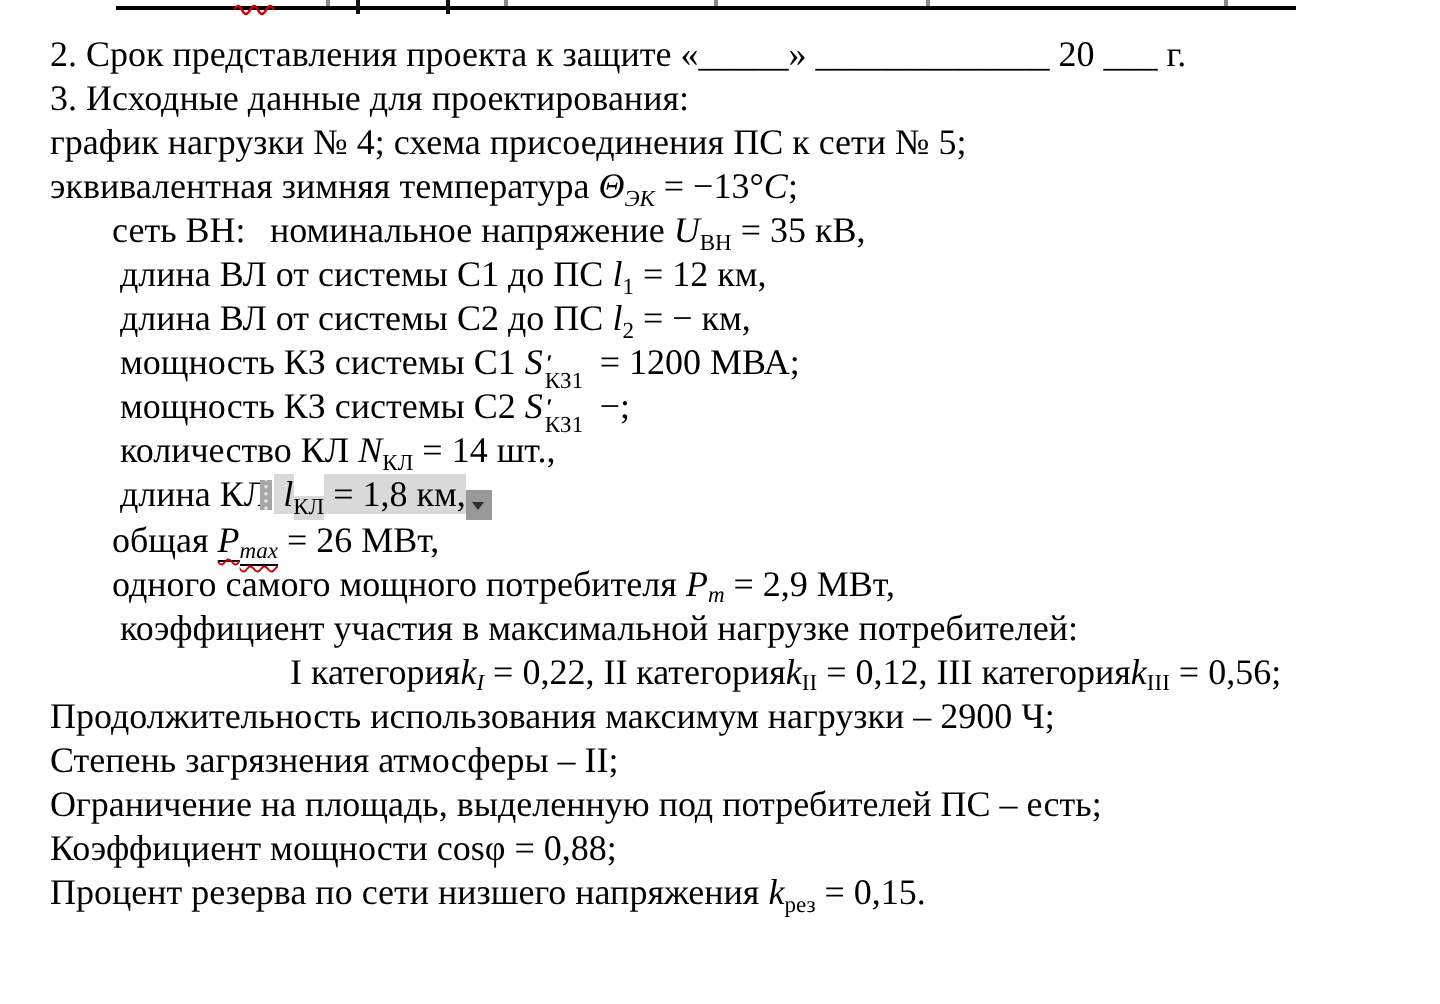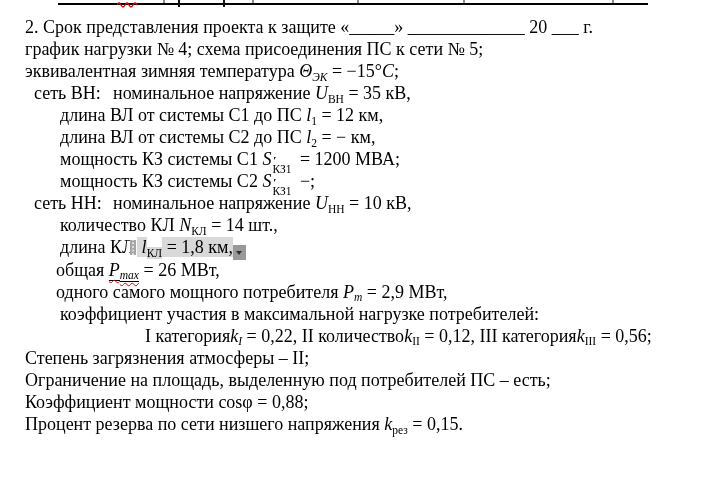--- a/index.html
+++ b/index.html
@@ -20,21 +20,21 @@
   .remnant { position: absolute; background: #8a8a8a; width: 2px; height: 3px; top: 0; }
   .r1 { left: 163px; } .r2 { left: 252px; } .r3 { left: 357px; } .r4 { left: 463px; } .r5 { left: 612px; }
   .descender { position: absolute; background: #111; width: 2px; height: 7px; top: 0; }
   .d1 { left: 178px; } .d2 { left: 223px; }
   .squiggle { position: absolute; left: 117px; top: 0px; }
 
   
   .lines { position: absolute; top: 16px; left: 0; width: 720px; font-family: Liberation Serif, serif; }
   .line { height: 22.05px; line-height: 22.05px; white-space: nowrap; }
   .ind-0 { margin-left: 25px; }
-  .ind-s { margin-left: 34px; }
+  .ind-s { margin-left: 56px; }
   .ind-1 { margin-left: 60px; }
   .ind-2 { margin-left: 56px; }
   .ind-3 { margin-left: 145px; }
 
   .it { font-style: italic; }
   .sub { font-size: 64%; position: relative; top: 0.32em; line-height: 0; }
   .lbl { display: inline-block; width: 79px; }
   .ul { border-bottom: 1.3px solid #000; }
   .wavy { text-decoration: underline wavy #d00000 1px; text-underline-offset: 3px; }
   .hl { background: #d9d9d9; }
@@ -77,33 +77,34 @@
     <div class="remnant r5"></div>
     <div class="descender d1"></div>
     <div class="descender d2"></div>
     <svg class="squiggle" width="24" height="8">
       <path d="M0 5 q2 -4 4 0 t4 0 t4 0 t4 0 t4 0" stroke="#d00000" stroke-width="1.3" fill="none"></path>
     </svg>
   </div>
 
   <div class="lines">
       <div class="line ind-0"><span class="">2. Срок представления проекта к защите «_____» _____________ 20 ___ г.</span></div>
+      <div class="line ind-0"><span class="">3. Исходные данные для проектирования:</span></div>
       <div class="line ind-0"><span class="">график нагрузки № 4; схема присоединения ПС к сети № 5;</span></div>
-      <div class="line ind-0"><span class="">эквивалентная зимняя температура </span><span class="it">Θ</span><span class="it sub">ЭК</span><span class=""> = −15°</span><span class="it">С</span><span class="">;</span></div>
+      <div class="line ind-0"><span class="">эквивалентная зимняя температура </span><span class="it">Θ</span><span class="it sub">ЭК</span><span class=""> = −13°</span><span class="it">С</span><span class="">;</span></div>
       <div class="line ind-s"><span class="lbl">сеть ВН:</span><span class="">номинальное напряжение </span><span class="it">U</span><span class="sub">ВН</span><span class=""> = 35 кВ,</span></div>
       <div class="line ind-1"><span class="">длина ВЛ от системы С1 до ПС </span><span class="it">l</span><span class="sub">1</span><span class=""> = 12 км,</span></div>
       <div class="line ind-1"><span class="">длина ВЛ от системы С2 до ПС </span><span class="it">l</span><span class="sub">2</span><span class=""> = − км,</span></div>
       <div class="line ind-1"><span class="">мощность КЗ системы С1 </span><span class="it">S</span><span class="stack"><span class="stk-sup">′′</span><span class="stk-sub">КЗ1</span></span><span class=""> = 1200 МВА;</span></div>
       <div class="line ind-1"><span class="">мощность КЗ системы С2 </span><span class="it">S</span><span class="stack"><span class="stk-sup">′′</span><span class="stk-sub">КЗ1</span></span><span class=""> −;</span></div>
-      <div class="line ind-s"><span class="lbl">сеть НН:</span><span class="">номинальное напряжение </span><span class="it">U</span><span class="sub">НН</span><span class=""> = 10 кВ,</span></div>
       <div class="line ind-1"><span class="">количество КЛ </span><span class="it">N</span><span class="sub">КЛ</span><span class=""> = 14 шт.,</span></div>
       <div class="line ind-1"><span class="">длина КЛ</span><span class="equation-handle"></span><span class="it hl"> l</span><span class="sub hl">КЛ</span><span class="hl"> = 1,8 км,</span><span class="equation-dropdown"><span class="tri"></span></span></div>
       <div class="line ind-2"><span class="">общая </span><span class="it ul wavy">P</span><span class="it sub ul wavy">max</span><span class=""> = 26 МВт,</span></div>
       <div class="line ind-2"><span class="">одного самого мощного потребителя </span><span class="it">P</span><span class="it sub">m</span><span class=""> = 2,9 МВт,</span></div>
       <div class="line ind-1"><span class="">коэффициент участия в максимальной нагрузке потребителей:</span></div>
-      <div class="line ind-3"><span class="">I категория</span><span class="it">k</span><span class="it sub">I</span><span class=""> = 0,22, II количество</span><span class="it">k</span><span class="sub">II</span><span class=""> = 0,12, III категория</span><span class="it">k</span><span class="sub">III</span><span class=""> = 0,56;</span></div>
+      <div class="line ind-3"><span class="">I категория</span><span class="it">k</span><span class="it sub">I</span><span class=""> = 0,22, II категория</span><span class="it">k</span><span class="sub">II</span><span class=""> = 0,12, III категория</span><span class="it">k</span><span class="sub">III</span><span class=""> = 0,56;</span></div>
+      <div class="line ind-0"><span class="">Продолжительность использования максимум нагрузки – 2900 Ч;</span></div>
       <div class="line ind-0"><span class="">Степень загрязнения атмосферы – II;</span></div>
       <div class="line ind-0"><span class="">Ограничение на площадь, выделенную под потребителей ПС – есть;</span></div>
       <div class="line ind-0"><span class="">Коэффициент мощности cosφ = 0,88;</span></div>
       <div class="line ind-0"><span class="">Процент резерва по сети низшего напряжения </span><span class="it">k</span><span class="sub">рез</span><span class=""> = 0,15.</span></div>
     </div>
 
 </div>
 
 </body></html>

